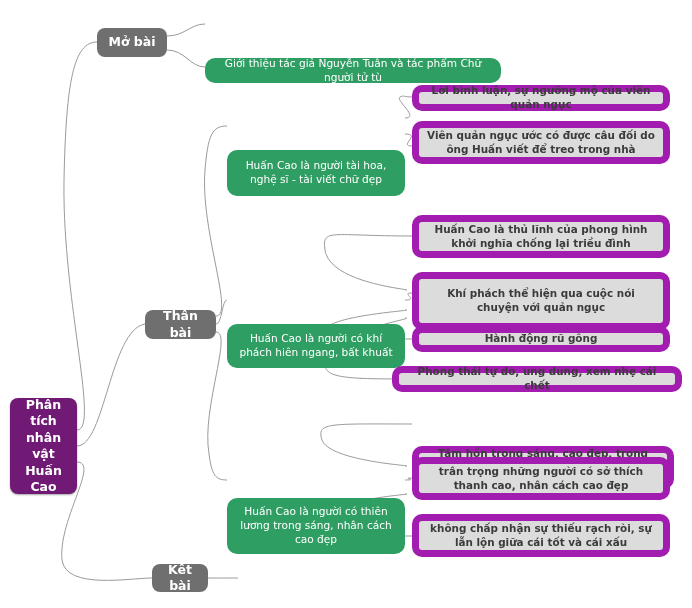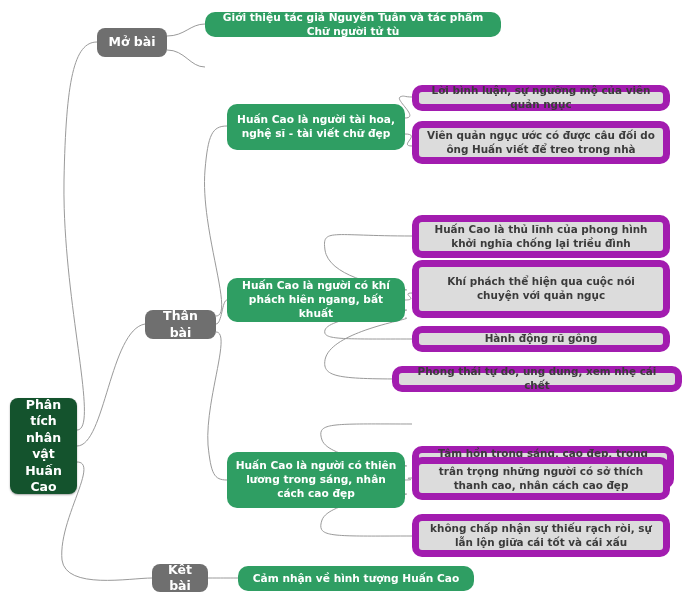--- a/index.html
+++ b/index.html
@@ -4,27 +4,27 @@
 <style>
   html,body{margin:0;padding:0;background:#ffffff;}
   body{width:692px;height:608px;overflow:hidden;
        font-family:"DejaVu Sans","Liberation Sans",sans-serif;}
   #stage{position:relative;width:692px;height:608px;background:#fff;}
   svg.links{position:absolute;left:0;top:0;width:692px;height:608px;pointer-events:none;}
   .node{position:absolute;box-sizing:border-box;display:flex;align-items:center;
         justify-content:center;text-align:center;border-radius:9px;
         line-height:1.32;}
   .node span{display:block;padding:0 7px;}
-  .root{background:#14532d;color:#ffffff;font-weight:bold;font-size:12.5px;
+  .root{background:#701a75;color:#ffffff;font-weight:bold;font-size:12.5px;
         border-radius:8px;box-shadow:0 1px 2px rgba(0,0,0,.35);}
   .root span{padding:0 4px;}
   .level1{background:#6f6f6f;color:#ffffff;font-weight:bold;font-size:12.5px;
           border-radius:8px;}
-  .green{background:#2f9e63;color:#ffffff;font-weight:bold;font-size:10.6px;
-         border-radius:10px;}
+  .green{background:#2f9e63;color:#ffffff;font-weight:normal;font-size:10.6px;
+         border-radius:10px;margin-top:46px;}
   .leaf{background:#dcdcdc;color:#3b3b3b;font-weight:bold;font-size:10.4px;
         border:7px solid #a21caf;border-radius:10px;}
 </style>
 </head>
 <body>
 
 <div id="stage">
 
   <svg class="links" viewBox="0 0 692 608" xmlns="http://www.w3.org/2000/svg">
     <g fill="none" stroke="#9a9a9a" stroke-width="1">
@@ -84,21 +84,21 @@
   <div class="node leaf" style="left:412px;top:121px;width:258px;height:43px;">
     <span>Viên quản ngục ước có được câu đối do ông Huấn viết để treo trong nhà</span>
   </div>
 
   <div class="node green" style="left:227px;top:278px;width:178px;height:44px;">
     <span>Huấn Cao là người có khí phách hiên ngang, bất khuất</span>
   </div>
   <div class="node leaf" style="left:412px;top:215px;width:258px;height:43px;">
     <span>Huấn Cao là thủ lĩnh của phong hình khởi nghĩa chống lại triều đình</span>
   </div>
-  <div class="node leaf" style="left:412px;top:260px;width:258px;height:58px;">
+  <div class="node leaf" style="left:412px;top:272px;width:258px;height:58px;">
     <span>Khí phách thể hiện qua cuộc nói chuyện với quản ngục</span>
   </div>
   <div class="node leaf" style="left:412px;top:326px;width:258px;height:26px;">
     <span>Hành động rũ gông</span>
   </div>
   <div class="node leaf" style="left:392px;top:366px;width:290px;height:26px;">
     <span>Phong thái tự do, ung dung, xem nhẹ cái chết</span>
   </div>
 
   <div class="node green" style="left:227px;top:452px;width:178px;height:56px;">

